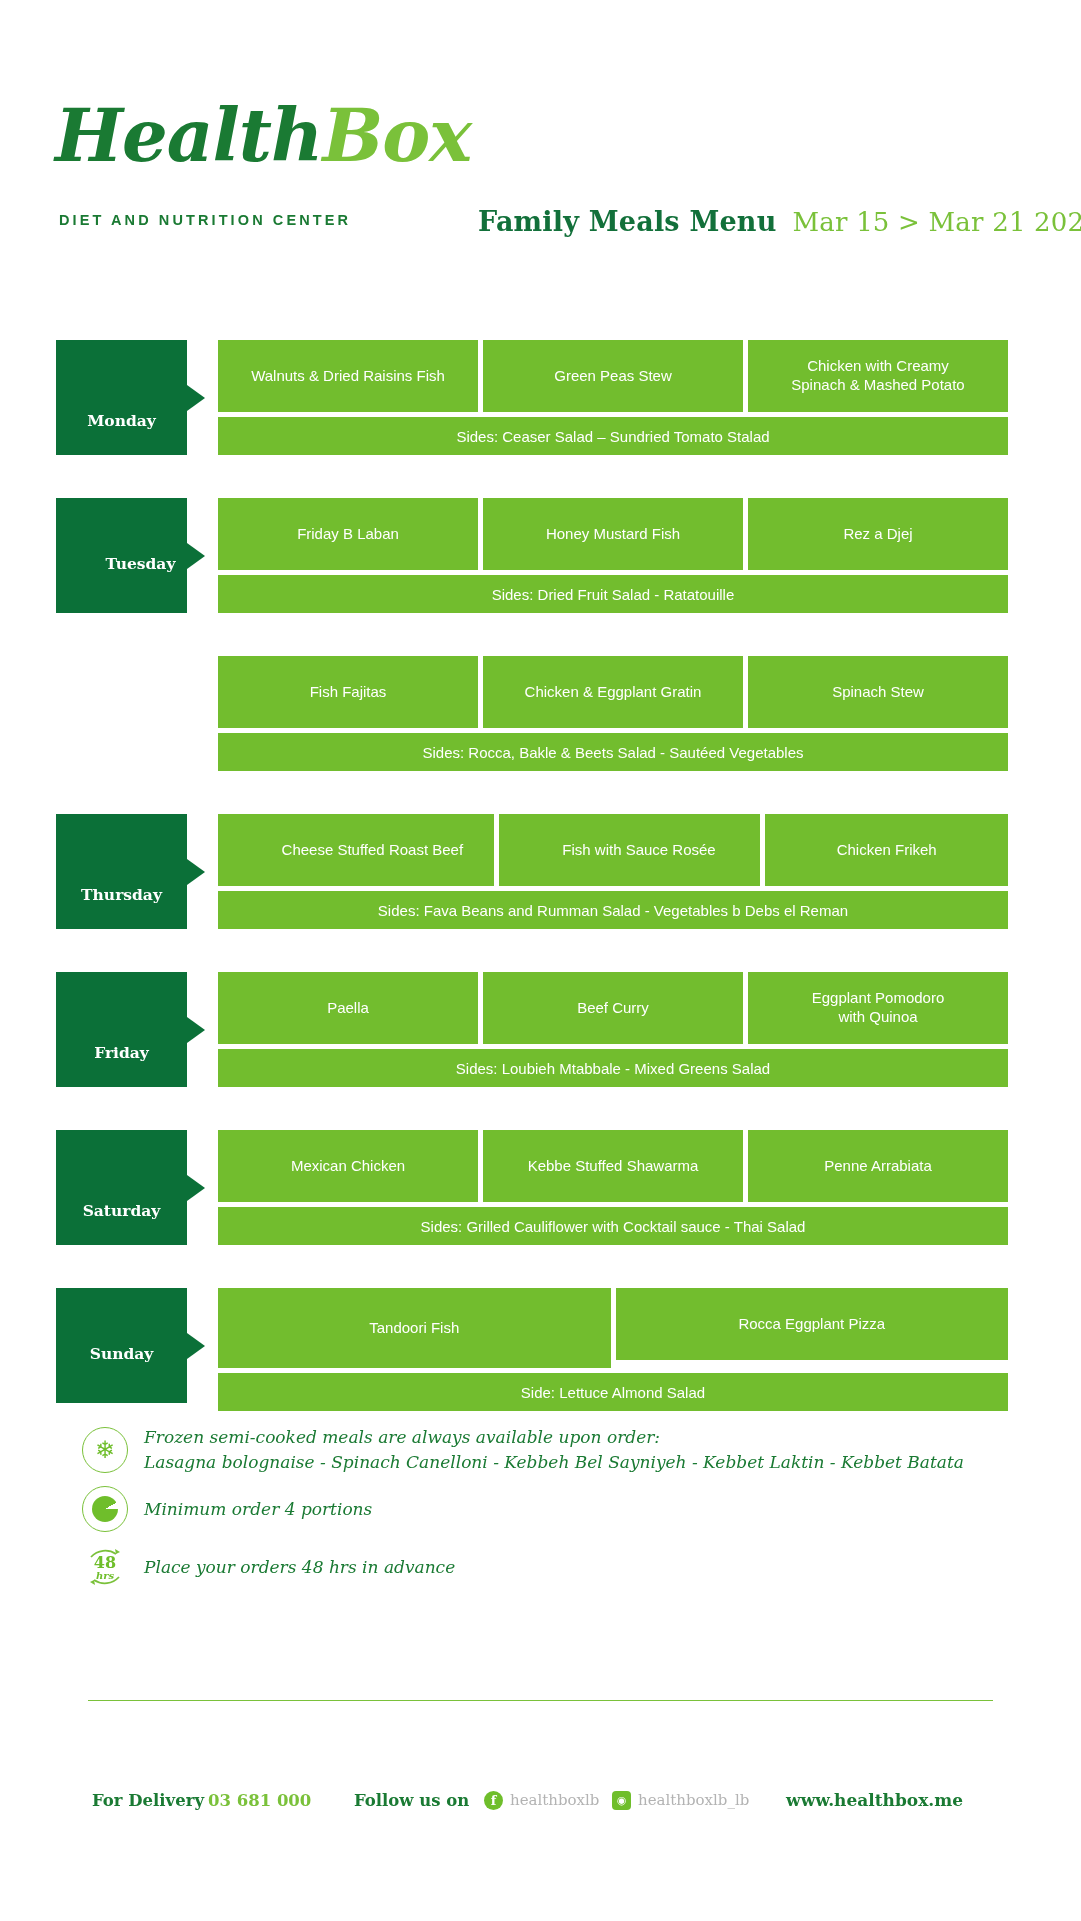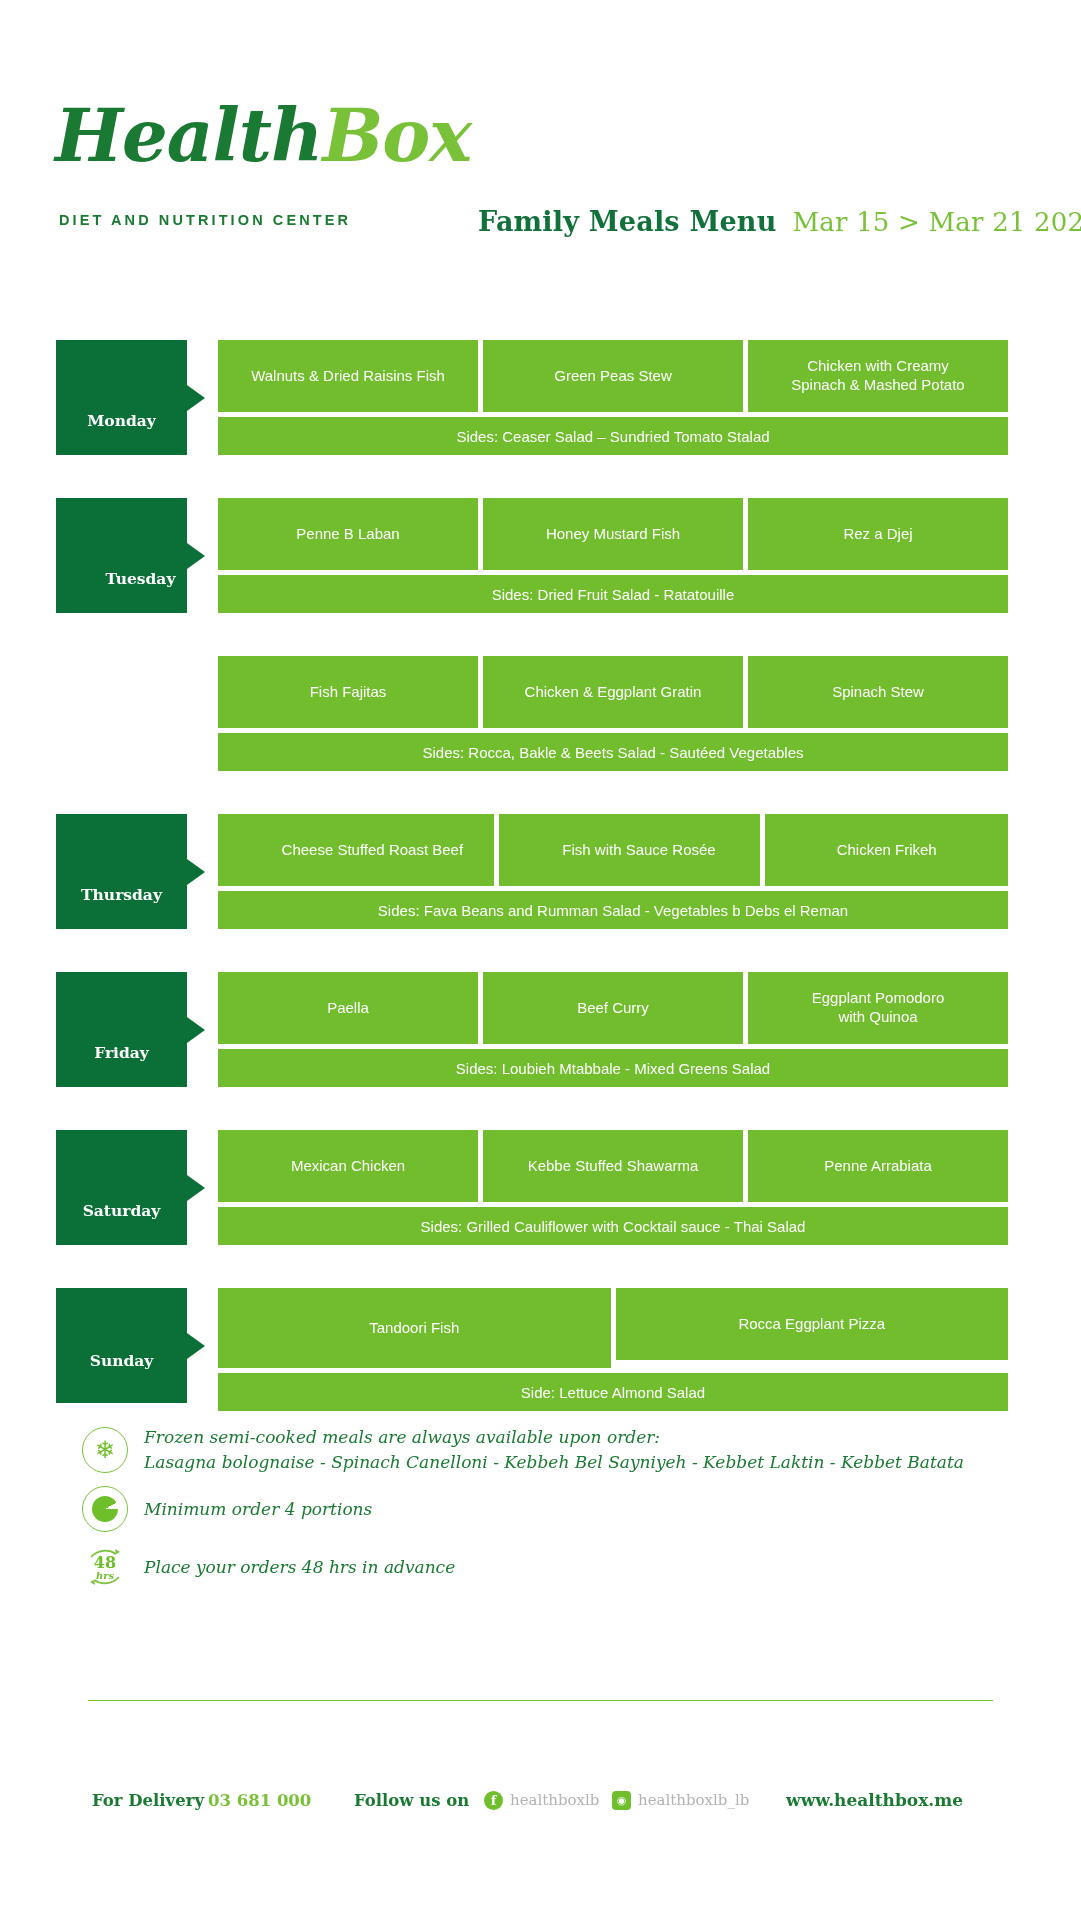--- a/index.html
+++ b/index.html
@@ -165,26 +165,26 @@
             <div class="meal" style="height: 72px; flex: 1 1 0px; white-space: pre-line;">Walnuts &amp; Dried Raisins Fish</div>
             <div class="meal" style="height: 72px; flex: 1 1 0px; white-space: pre-line;">Green Peas Stew</div>
             <div class="meal" style="height: 72px; flex: 1 1 0px; white-space: pre-line;">Chicken with Creamy
 Spinach &amp; Mashed Potato</div>
           </div>
           <div class="sides">Sides: Ceaser Salad – Sundried Tomato Stalad</div>
         </div>
       </div>
       <div class="day-row" style="height: 150px;">
         <div class="day-tab" style="height: 115px;">
-          <div class="day-label" style="top: 71px; padding-left: 38px;">Tuesday</div>
-          <div class="arrow"></div>
-        </div>
-        <div class="cells">
-          <div class="meal-line">
-            <div class="meal" style="height: 72px; flex: 1 1 0px; white-space: pre-line;">Penne B Laban</div>
+          <div class="day-label" style="top: 56px; padding-left: 38px;">Tuesday</div>
+          <div class="arrow"></div>
+        </div>
+        <div class="cells">
+          <div class="meal-line">
+            <div class="meal" style="height: 72px; flex: 1 1 0px; white-space: pre-line;">Friday B Laban</div>
             <div class="meal" style="height: 72px; flex: 1 1 0px; white-space: pre-line;">Honey Mustard Fish</div>
             <div class="meal" style="height: 72px; flex: 1 1 0px; white-space: pre-line;">Rez a Djej</div>
           </div>
           <div class="sides">Sides: Dried Fruit Salad - Ratatouille</div>
         </div>
       </div>
       <div class="day-row" style="height: 150px;">
         <div class="cells">
           <div class="meal-line">
             <div class="meal" style="height: 72px; flex: 1 1 0px; white-space: pre-line;">Fish Fajitas</div>
@@ -232,21 +232,21 @@
           <div class="meal-line">
             <div class="meal" style="height: 72px; flex: 1 1 0px; white-space: pre-line;">Mexican Chicken</div>
             <div class="meal" style="height: 72px; flex: 1 1 0px; white-space: pre-line;">Kebbe Stuffed Shawarma</div>
             <div class="meal" style="height: 72px; flex: 1 1 0px; white-space: pre-line;">Penne Arrabiata</div>
           </div>
           <div class="sides">Sides: Grilled Cauliflower with Cocktail sauce - Thai Salad</div>
         </div>
       </div>
       <div class="day-row" style="height: 150px;">
         <div class="day-tab" style="height: 115px;">
-          <div class="day-label" style="top: 63px;">Sunday</div>
+          <div class="day-label" style="top: 56px;">Sunday</div>
           <div class="arrow"></div>
         </div>
         <div class="cells">
           <div class="meal-line">
             <div class="meal" style="height: 80px; flex: 1 1 0px; white-space: pre-line;">Tandoori Fish</div>
             <div class="meal" style="height: 72px; flex: 1 1 0px; white-space: pre-line;">Rocca Eggplant Pizza</div>
           </div>
           <div class="sides">Side: Lettuce Almond Salad</div>
         </div>
       </div>

